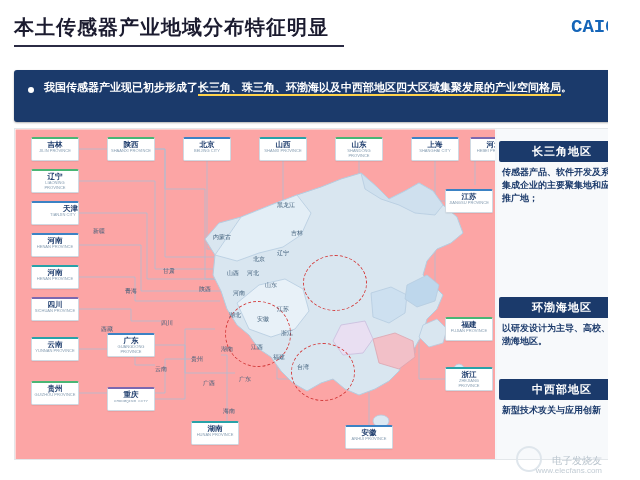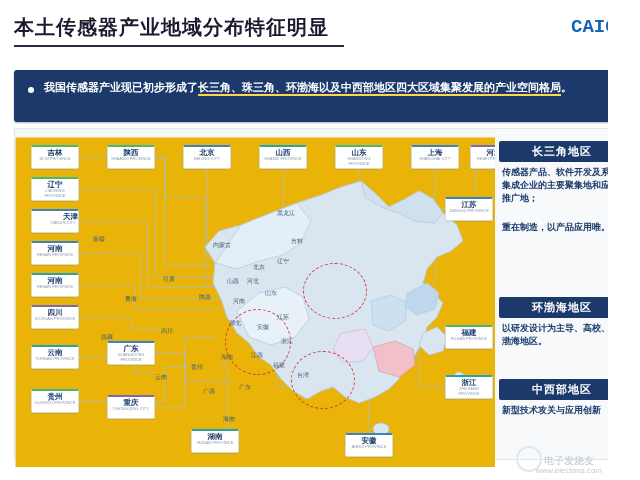--- a/index.html
+++ b/index.html
@@ -52,22 +52,22 @@
 
   
   .body-area{
     position:absolute;left:14px;top:128px;width:612px;height:330px;
     background:#f4f6f8;
     border:1px solid #e3e7ea;
   }
 
   
   .map-canvas{
-    position:absolute;left:0;top:8px;width:480px;height:330px;
-    background:#eab308;
+    position:absolute;left:0;top:0;width:480px;height:330px;
+    background:#fca5a5;
     overflow:hidden;
   }
   .map-canvas:before{
     content:"";position:absolute;left:0;top:0;right:0;bottom:0;
     background:
       linear-gradient(90deg,rgba(255,255,255,.55) 0 1px,transparent 1px 40px),
       linear-gradient(180deg,rgba(255,255,255,.45) 0 1px,transparent 1px 34px);
   }
 
   
@@ -116,21 +116,21 @@
     color:#1b3a6b;font-size:9px;line-height:13px;padding:4px 3px 0 3px;
     font-weight:bold;
   }
 
   
   .footer-url{
     position:absolute;left:0;top:462px;width:640px;text-align:center;
     font-size:8px;color:#7a8a99;
   }
   .wm{
-    position:absolute;right:6px;bottom:4px;text-align:center;
+    position:absolute;right:6px;bottom:4px;text-align:right;
     font-size:8px;color:#c2ccd4;line-height:10px;
   }
   .wm .wm-cn{font-size:10px;color:#b9c4cd;}
   .wm-circle{
     position:absolute;right:66px;bottom:8px;width:22px;height:22px;border-radius:50%;
     border:2px solid #dfe6ec;
   }
 </style>
 </head>
 <body>
@@ -307,35 +307,34 @@
             <i>ZHEJIANG PROVINCE</i>
           </div>
           <div class="chip teal" style="left: 176px; top: 292px;">
             <b>湖南</b>
             <i>HUNAN PROVINCE</i>
           </div>
           <div class="chip blue" style="left: 330px; top: 296px;">
             <b>安徽</b>
             <i>ANHUI PROVINCE</i>
           </div>
-          <div class="chip purple" style="left: 92px; top: 258px;">
+          <div class="chip purple" style="left: 92px; top: 258px; font-family: Liberation Mono, monospace;">
             <b>重庆</b>
             <i>CHONGQING CITY</i>
           </div>
         </div>
     </div>
 
     <div class="right-panel">
       <div id="rp-layer">
           <div class="rp-block" style="top: 12px;">
             <div class="rp-head">长三角地区</div>
             <div class="rp-body">传感器产品、软件开发及系统集成企业的主要聚集地和应用推广地；</div>
           </div>
           <div class="rp-block" style="top: 88px;">
-            <div class="rp-body">重在制造，以产品应用唯。</div>
           </div>
           <div class="rp-block" style="top: 168px;">
             <div class="rp-head">环渤海地区</div>
             <div class="rp-body">以研发设计为主导、高校、环渤海地区。</div>
           </div>
           <div class="rp-block" style="top: 250px;">
             <div class="rp-head">中西部地区</div>
             <div class="rp-body">新型技术攻关与应用创新</div>
           </div>
         </div>

